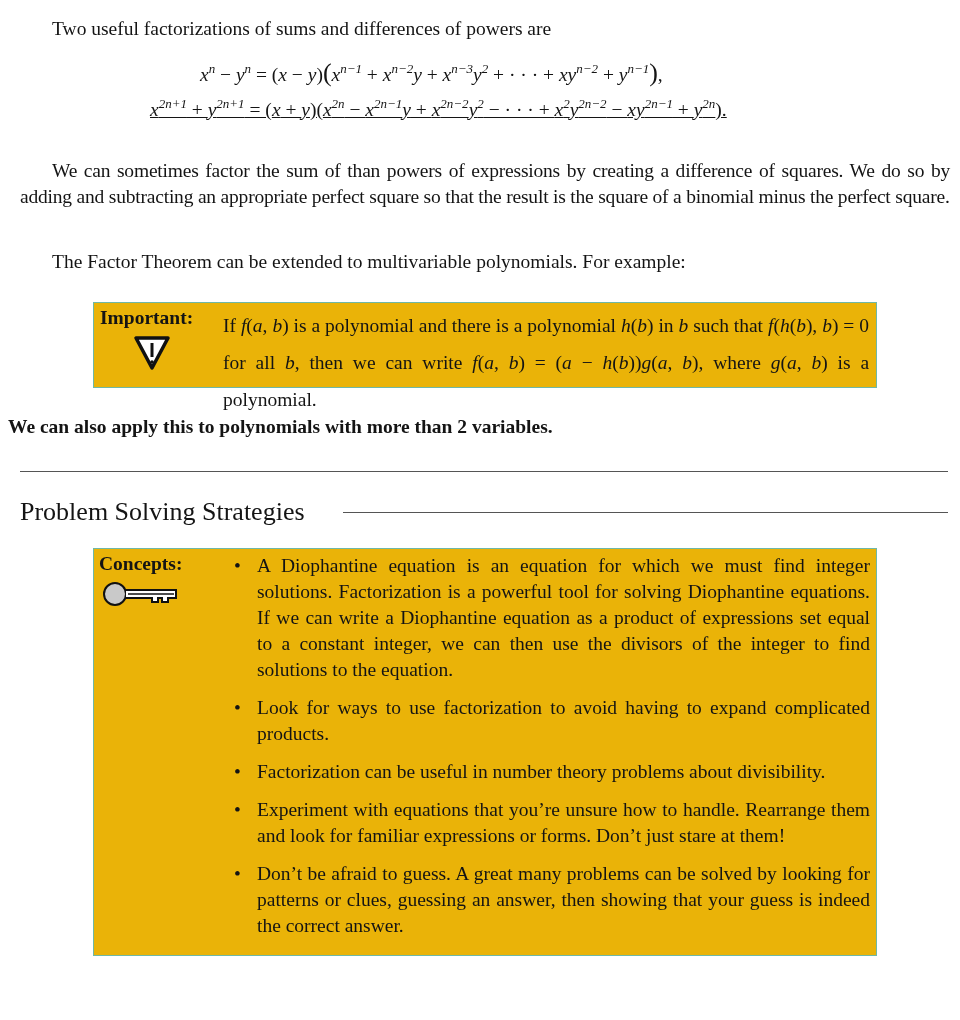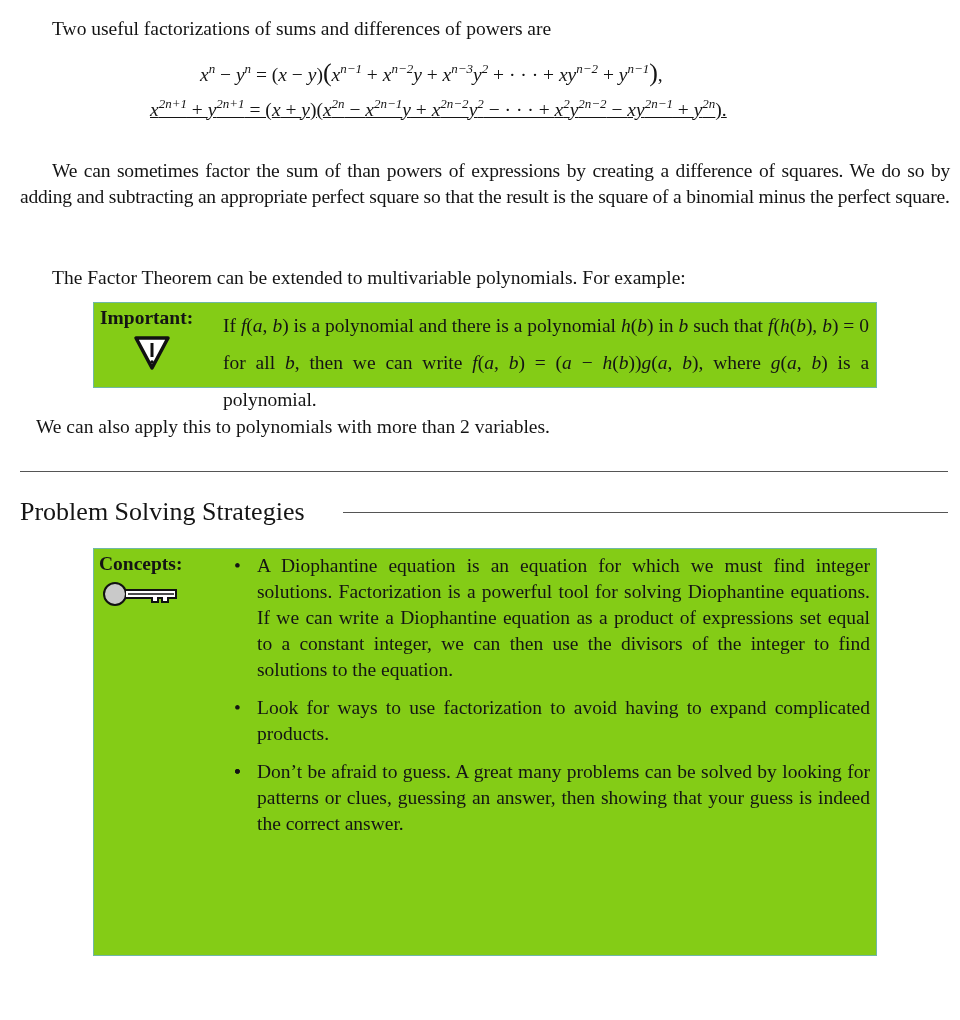--- a/index.html
+++ b/index.html
@@ -7,21 +7,21 @@
       width: 960px; height: 1020px; position: relative; overflow: hidden;
       font-family: "Liberation Serif", "DejaVu Serif", serif;
       color: #141414; font-size: 19.5px;
     }
     .abs { position: absolute; }
     .para { line-height: 26px; }
     .eq { font-style: normal; white-space: nowrap; line-height: 34px; }
     .eq i { font-style: italic; }
     .eq sup { font-size: 13px; font-style: italic; vertical-align: 8px; line-height: 0; }
     .box {
-      position: absolute; background: #84cc16; border: 1.5px solid #6fb8a6;
+      position: absolute; background: #eab308; border: 1.5px solid #6fb8a6;
       box-sizing: border-box;
     }
     .box-label { position: absolute; font-weight: bold; font-size: 19.5px; }
     .box-text { position: absolute; line-height: 37px; text-align: justify; }
     .box-text i { font-style: italic; }
     .hr { position: absolute; height: 1px; background: #555; }
     .heading { font-size: 26px; }
     ul.concepts { list-style: none; margin: 0; padding: 0; }
     ul.concepts li { position: relative; padding-left: 23px; line-height: 26px; text-align: justify; margin-bottom: 12px; }
     ul.concepts li .bullet { position: absolute; left: 0; top: 0; }
@@ -34,35 +34,35 @@
 
 <div class="abs eq" style="left:200px; top:56px;">
   <i>x</i><sup>n</sup> − <i>y</i><sup>n</sup> = (<i>x</i> − <i>y</i>)<span style="font-size:26px;">(</span><i>x</i><sup>n−1</sup> + <i>x</i><sup>n−2</sup><i>y</i> + <i>x</i><sup>n−3</sup><i>y</i><sup>2</sup> + · · · + <i>xy</i><sup>n−2</sup> + <i>y</i><sup>n−1</sup><span style="font-size:26px;">)</span>,
 </div>
 <div class="abs eq" style="left:150px; top:93px;text-decoration:underline;">
   <i>x</i><sup>2n+1</sup> + <i>y</i><sup>2n+1</sup> = (<i>x</i> + <i>y</i>)(<i>x</i><sup>2n</sup> − <i>x</i><sup>2n−1</sup><i>y</i> + <i>x</i><sup>2n−2</sup><i>y</i><sup>2</sup> − · · · + <i>x</i><sup>2</sup><i>y</i><sup>2n−2</sup> − <i>xy</i><sup>2n−1</sup> + <i>y</i><sup>2n</sup>).
 </div>
 
 <div class="abs para" style="left:20px; top:158px; width:930px; text-indent:32px; text-align:justify; letter-spacing:-0.2px;">We can sometimes factor the sum of than powers of expressions by creating a difference of squares. We do so by adding and subtracting an appropriate perfect square so that the result is the square of a binomial minus the perfect square.</div>
 
-<div class="abs para" style="left:52px; top:249px;margin-top:16px;">The Factor Theorem can be extended to multivariable polynomials. For example:</div>
+<div class="abs para" style="left:52px; top:249px;">The Factor Theorem can be extended to multivariable polynomials. For example:</div>
 
 <div class="box" style="left:93px; top:302px; width:784px; height:86px;">
   <div class="box-label" style="left:6px; top:4px;">Important:</div>
   <svg class="abs" style="left:38px; top:30px;" width="40" height="40" viewBox="0 0 40 40">
     <path d="M4 5 L36 5 L20 35 Z" fill="#fff" stroke="#111" stroke-width="3.5" stroke-linejoin="round"></path>
     <line x1="20" y1="10" x2="20" y2="24" stroke="#111" stroke-width="3"></line>
     <circle cx="20" cy="29" r="1.8" fill="#111"></circle>
   </svg>
   <div class="box-text" style="left:129px; top:4px; width:646px;">
     If <i>f</i>(<i>a</i>, <i>b</i>) is a polynomial and there is a polynomial <i>h</i>(<i>b</i>) in <i>b</i> such that <i>f</i>(<i>h</i>(<i>b</i>), <i>b</i>) = 0 for all <i>b</i>, then we can write <i>f</i>(<i>a</i>, <i>b</i>) = (<i>a</i> − <i>h</i>(<i>b</i>))<i>g</i>(<i>a</i>, <i>b</i>), where <i>g</i>(<i>a</i>, <i>b</i>) is a polynomial.
   </div>
 </div>
 
-<div class="abs para" style="left:36px; top:414px;">We can also apply this to polynomials with more than 2 variables.</div>
+<div class="abs para" style="left:8px; top:414px;font-weight:bold;">We can also apply this to polynomials with more than 2 variables.</div>
 
 <div class="hr" style="left:20px; top:471px; width:928px;"></div>
 
 <div class="abs heading" style="left:20px; top:497px;">Problem Solving Strategies</div>
 <div class="hr" style="left:343px; top:512px; width:605px;"></div>
 
 <div class="box" style="left:93px; top:548px; width:784px; height:408px;">
   <div class="box-label" style="left:5px; top:4px;">Concepts:</div>
   <svg class="abs" style="left:8px; top:32px;" width="76" height="26" viewBox="0 0 76 26">
     <circle cx="13" cy="13" r="11" fill="#c9c9c9" stroke="#111" stroke-width="2"></circle>
@@ -73,22 +73,24 @@
     <li>
       <span class="bullet">•</span>
       <span>A </span><b>Diophantine equation</b><span> is an equation for which we must find integer solutions. Factorization is a powerful tool for solving Diophantine equations. If we can write a Diophantine equation as a product of expressions set equal to a constant integer, we can then use the divisors of the integer to find solutions to the equation.</span>
     </li>
     <li>
       <span class="bullet">•</span>
       <span>Look for ways to use factorization to avoid having to expand complicated products.</span>
     </li>
     <li>
       <span class="bullet">•</span>
+      <span>Factorization can be useful in number theory problems about divisibility.</span>
     </li>
     <li>
       <span class="bullet">•</span>
+      <span>Experiment with equations that you’re unsure how to handle. Rearrange them and look for familiar expressions or forms. Don’t just stare at them!</span>
     </li>
     <li>
       <span class="bullet">•</span>
       <span>Don’t be afraid to guess. A great many problems can be solved by looking for patterns or clues, guessing an answer, then showing that your guess is indeed the correct answer.</span>
     </li>
   </ul>
 </div>
 
 </body></html>

